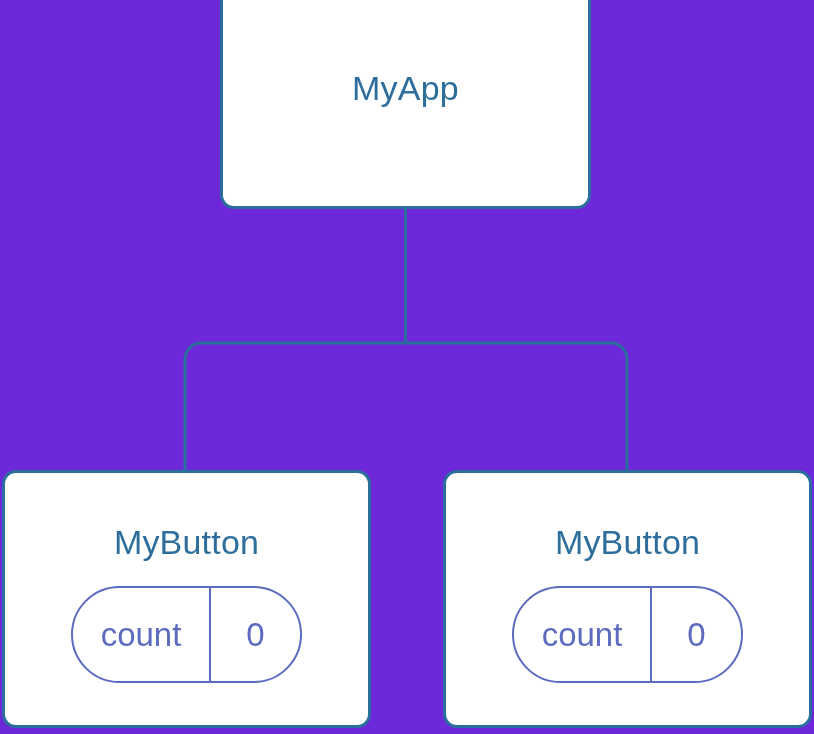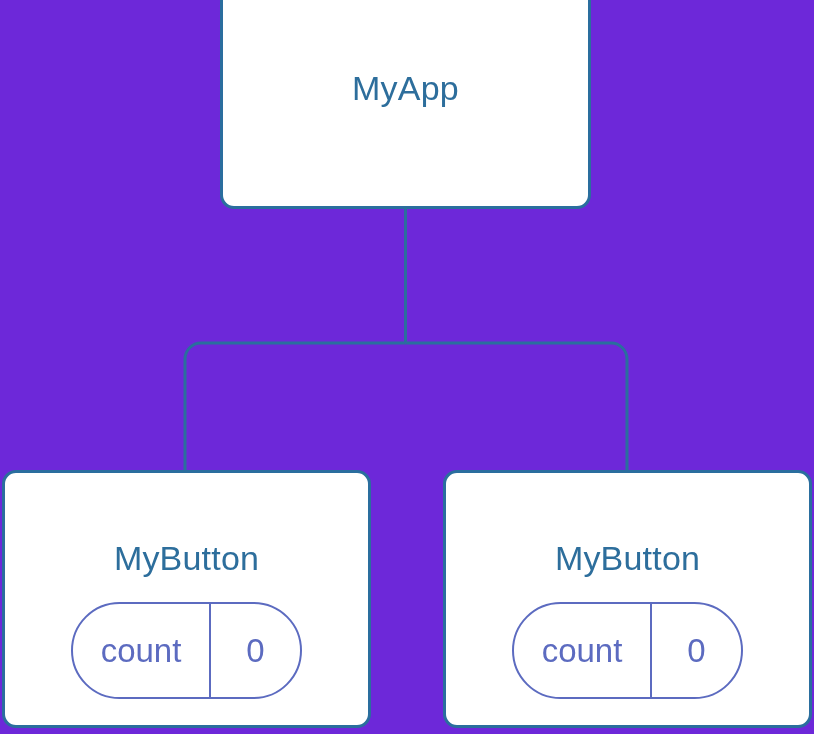--- a/index.html
+++ b/index.html
@@ -70,21 +70,21 @@
     color: #2d6e9c;
     font-size: 34px;
     line-height: 1;
     letter-spacing: 0.2px;
     white-space: nowrap;
     font-weight: 400;
   }
 
   .node-child-left .node-title,
   .node-child-right .node-title {
-    margin-top: 68px;
+    margin-top: 52px;
     text-align: right;
   }
 
   
   .state-pill {
     margin-top: 27px;
     height: 97px;
     display: flex;
     align-items: stretch;
     border: 2px solid #5c6bc0;

